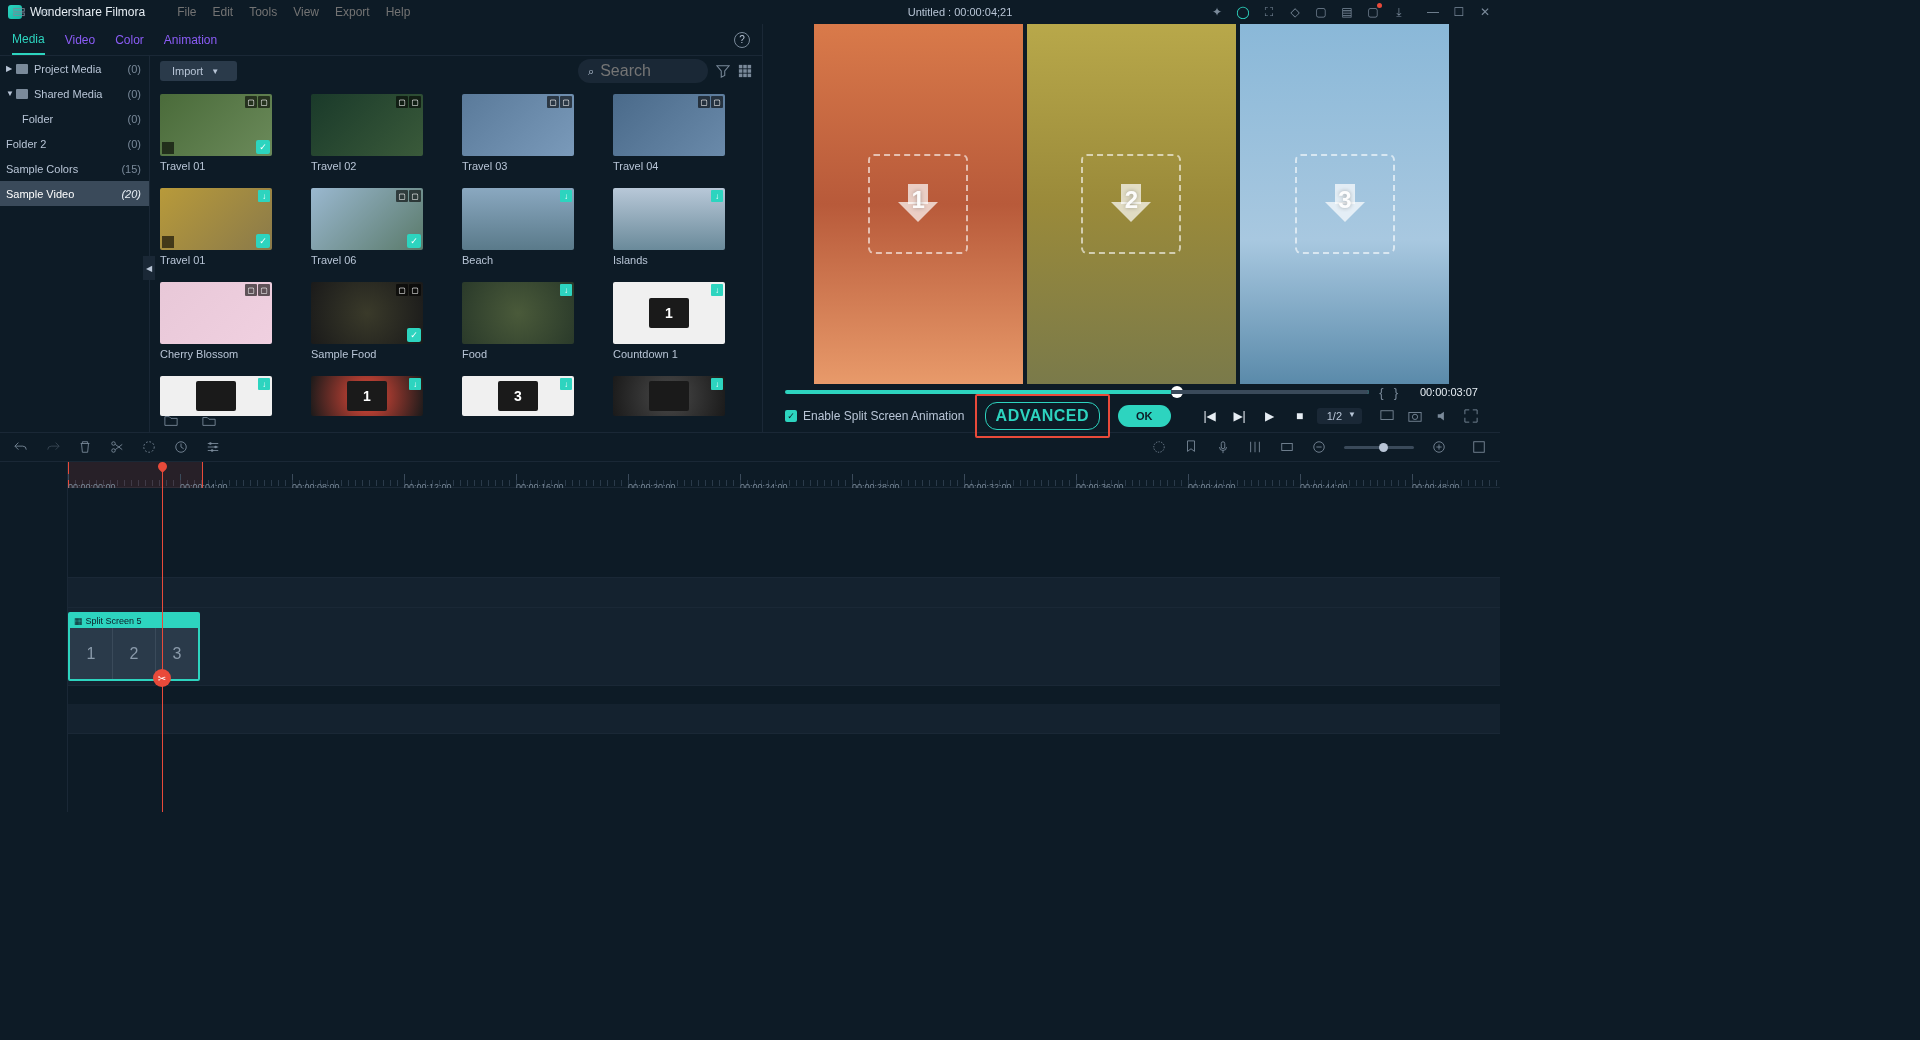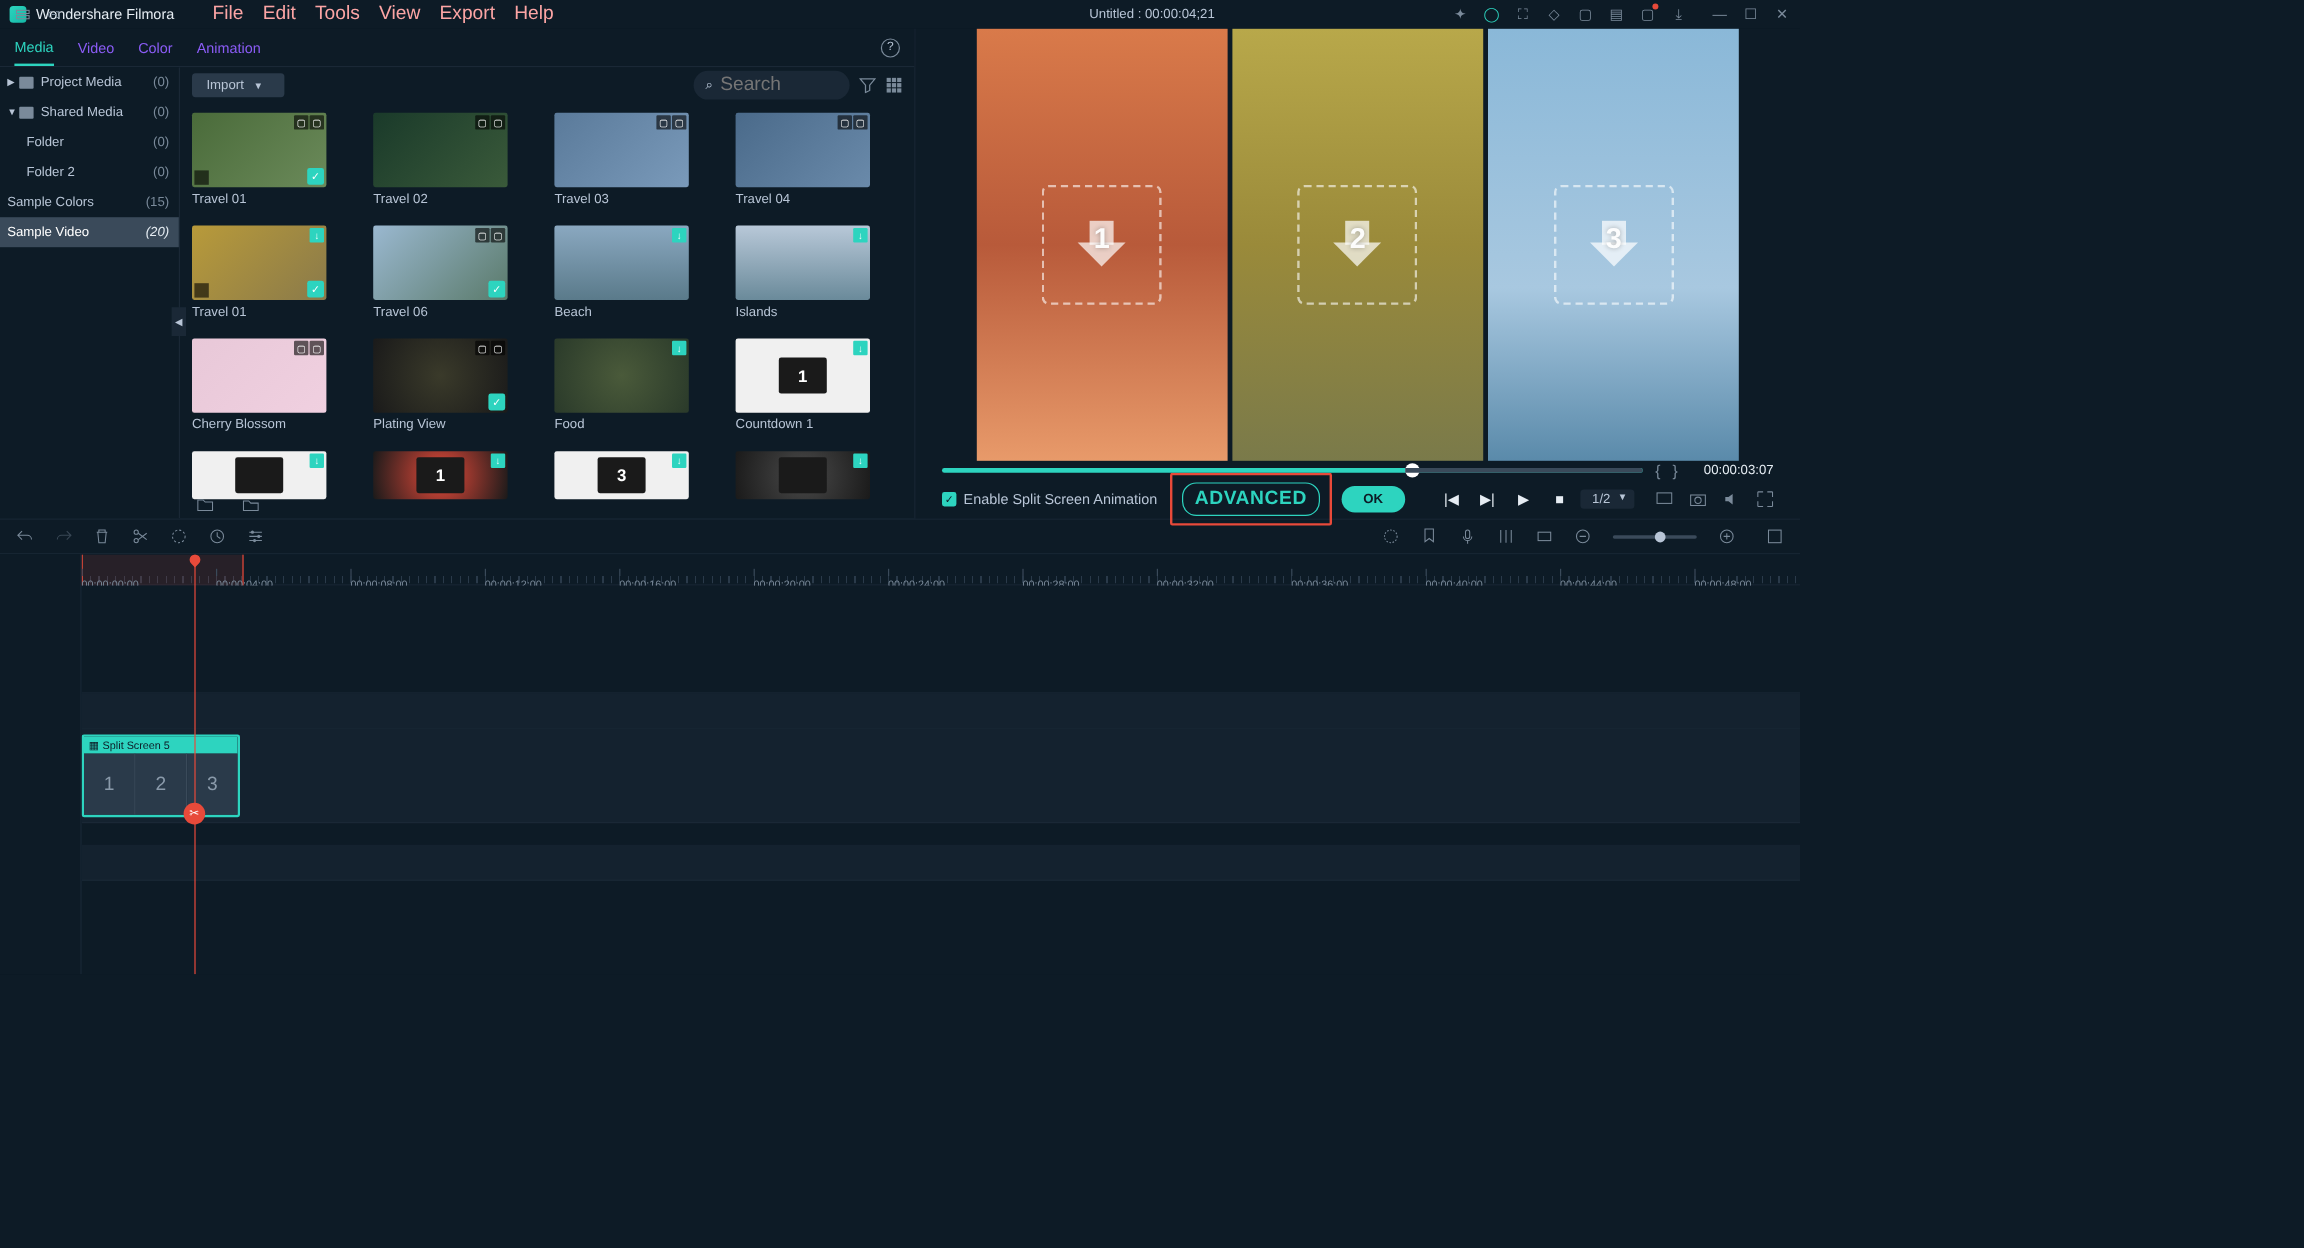--- a/index.html
+++ b/index.html
@@ -4,21 +4,21 @@
 <style>
 * { margin: 0; padding: 0; box-sizing: border-box; font-family: -apple-system, BlinkMacSystemFont, "Segoe UI", Arial, sans-serif; }
 body { background: #0d1b26; color: #b8c5d6; font-size: 12px; overflow: hidden; width: 1500px; height: 812px; }
 
 
 .titlebar { height: 24px; background: #0d1b26; display: flex; align-items: center; padding: 0 8px; justify-content: space-between; }
 .titlebar-left { display: flex; align-items: center; gap: 8px; }
 .logo { width: 14px; height: 14px; background: linear-gradient(135deg, #2dd4bf, #14b8a6); border-radius: 3px; }
 .app-name { font-size: 12px; color: #e6edf3; font-weight: 500; }
 .menu-bar { display: flex; gap: 16px; margin-left: 24px; }
-.menu-item { font-size: 16px; color: #fca5a5; cursor: pointer; }
+.menu-item { font-size: 12px; color: #737373; cursor: pointer; }
 .titlebar-center { position: absolute; left: 50%; transform: translateX(-50%); font-size: 11px; color: #b8c5d6; }
 .titlebar-right { display: flex; align-items: center; gap: 12px; }
 .titlebar-icon { width: 14px; height: 14px; color: #7a8a9a; display: flex; align-items: center; justify-content: center; }
 .win-controls { display: flex; gap: 12px; margin-left: 8px; }
 
 
 .top-panel { height: 408px; display: flex; }
 .left-panel { width: 763px; display: flex; flex-direction: column; border-right: 1px solid #1a2836; }
 
 
@@ -194,21 +194,21 @@
           <div class="sidebar-row">
             <span class="sidebar-arrow">▼</span>
             <span class="sidebar-folder-icon"></span>
             <span>Shared Media</span>
             <span class="count">(0)</span>
           </div>
           <div class="sidebar-row" style="padding-left: 22px;">
             <span>Folder</span>
             <span class="count">(0)</span>
           </div>
-          <div class="sidebar-row" style="padding-left: 22px; text-align: center;">
+          <div class="sidebar-row" style="padding-left: 6px; text-align: center;">
             <span>Folder 2</span>
             <span class="count">(0)</span>
           </div>
           <div class="sidebar-row">
             <span>Sample Colors</span>
             <span class="count">(15)</span>
           </div>
           <div class="sidebar-row selected">
             <span>Sample Video</span>
             <span class="count">(20)</span>
@@ -325,21 +325,21 @@
               <span class="media-label">Cherry Blossom</span>
             </div>
             <div class="media-item">
               <div class="thumb plating">
                 <div class="thumb-badge">
                   <span class="badge-icon">▢</span>
                   <span class="badge-icon">▢</span>
                 </div>
                 <span class="thumb-check">✓</span>
               </div>
-              <span class="media-label">Plating View</span>
+              <span class="media-label">Sample Food</span>
             </div>
             <div class="media-item">
               <div class="thumb food">
                 <div class="thumb-badge">
                   <span class="badge-icon badge-dl">↓</span>
                 </div>
               </div>
               <span class="media-label">Food</span>
             </div>
             <div class="media-item">

